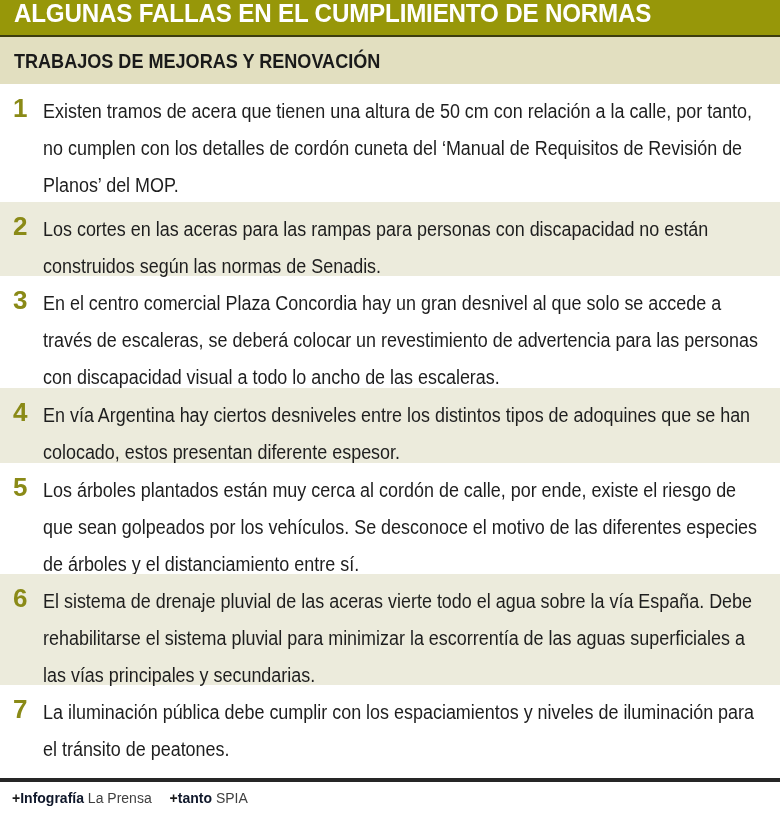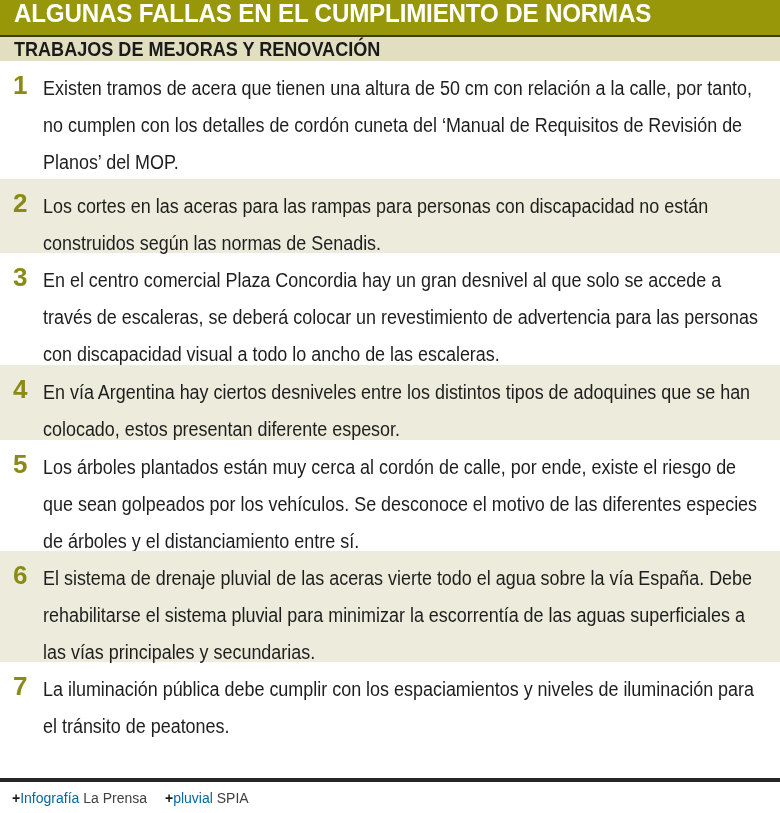--- a/index.html
+++ b/index.html
@@ -13,21 +13,21 @@
       border-bottom: 2px solid #3d3d10;
       display: flex; padding-left: 14px;
       box-sizing: content-box;
     }
     .title {
       color: #ffffff; font-weight: bold; font-size: 26px;
       letter-spacing: -0.2px; transform: scaleX(0.93); transform-origin: left center;
       white-space: nowrap; line-height: 1;
     }
     .subtitle-bar {
-      height: 24px; background: #e2dfc0;
+      height: 47px; background: #e2dfc0;
       display: flex; align-items: center; padding-left: 14px;
     }
     .subtitle {
       font-weight: bold; font-size: 21px; color: #1a1a1a;
       transform: scaleX(0.86); transform-origin: left center; white-space: nowrap;
     }
     .list { }
     .row {
       position: relative; box-sizing: border-box;
       padding: 9px 10px 0 43px;
@@ -45,21 +45,21 @@
     }
     .rule {
       position: absolute; left: 0; top: 778px; width: 780px; height: 4px;
       background: #262626;
     }
     .footer {
       position: absolute; left: 12px; top: 790px;
       font-size: 14px; white-space: nowrap;
     }
     .footer .plus { color: #1a1a1a; font-weight: bold; }
-    .footer .key { color: #0369a1; font-weight: normal; }
+    .footer .key { color: #0f172a; font-weight: bold; }
     .footer .val { color: #404040; margin-right: 14px; }
   </style>
 </head>
 <body>
 
 <div class="title-bar">
   <span class="title">ALGUNAS FALLAS EN EL CUMPLIMIENTO DE NORMAS</span>
 </div>
 <div class="subtitle-bar">
   <span class="subtitle">TRABAJOS DE MEJORAS Y RENOVACIÓN</span>
@@ -93,15 +93,15 @@
   <div class="row" style="height:90px">
     <span class="num">7</span>
     <div class="text">La iluminación pública debe cumplir con los espaciamientos y niveles de iluminación para el tránsito de peatones.</div>
   </div>
 </div>
 
 <div class="rule"></div>
 <div class="footer">
   <span class="plus">+</span><span class="key">Infografía</span>
   <span class="val">La Prensa</span>
-  <span class="plus">+</span><span class="key">pluvial</span>
+  <span class="plus">+</span><span class="key">tanto</span>
   <span class="val">SPIA</span>
 </div>
 
 </body></html>

